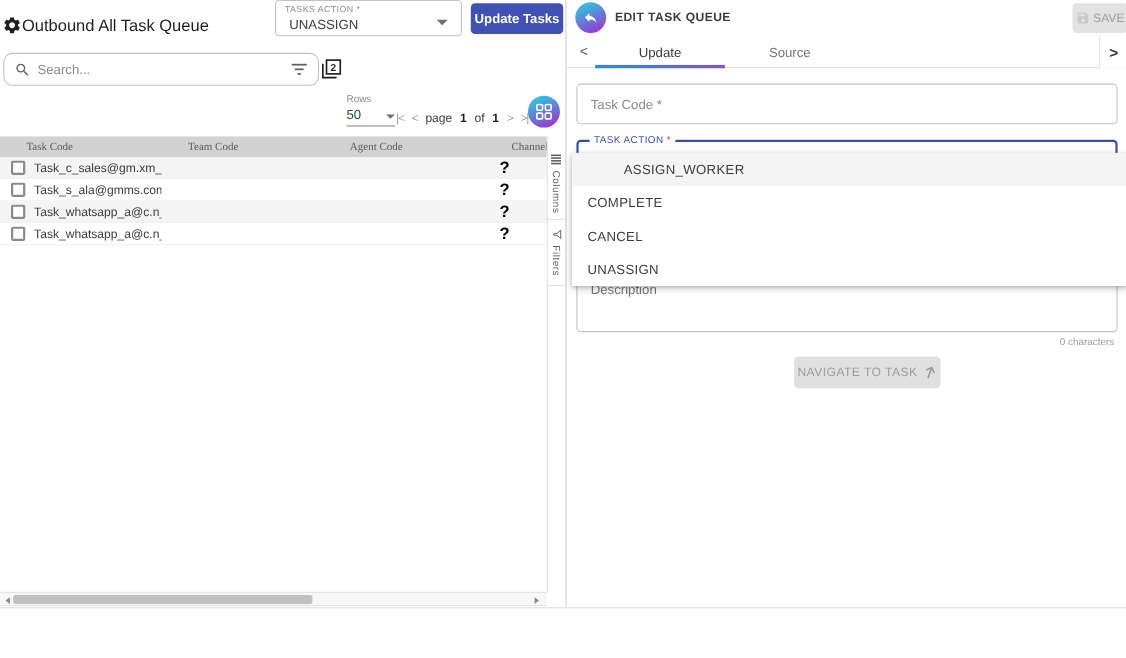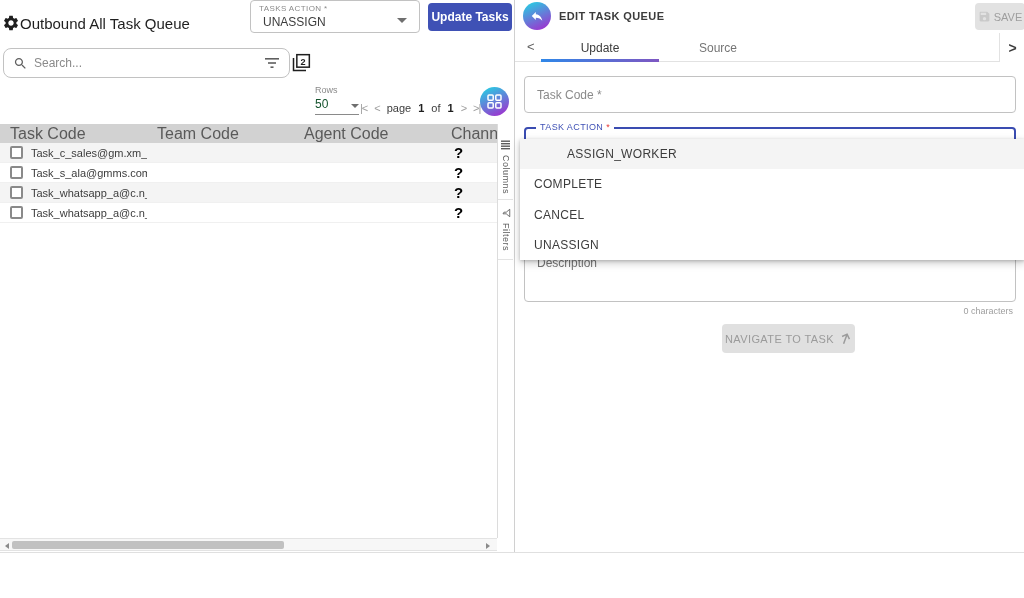--- a/index.html
+++ b/index.html
@@ -46,21 +46,21 @@
   .pagination .pg-text { color:#3c3c3c; letter-spacing:0; }
   .pagination .pg-num { color:#1f1f1f; font-weight:bold; letter-spacing:0; }
 
   .fab { position:absolute; left:480px; top:87px; width:29px; height:29px; border-radius:50%;
     background:linear-gradient(155deg, #2cc7e2 10%, #9c35cf 90%); border:none; cursor:pointer;
     display:flex; align-items:center; justify-content:center; }
 
   .table { position:absolute; left:0; top:124px; width:497px; }
   .t-header { display:grid; grid-template-columns:147px 147px 147px 1fr; height:19px;
     background:#d2d2d2; align-items:center; }
-  .t-header .th { font-size:16px; color:#5a5a5a; padding-left:10px; overflow:hidden; white-space:nowrap; }
+  .t-header .th { font-size:10px; color:#5a5a5a; padding-left:24px; overflow:hidden; white-space:nowrap;font-family:Liberation Serif, serif; }
   .t-row { display:grid; grid-template-columns:147px 147px 147px 1fr; height:20px;
     align-items:center; border-bottom:1px solid #f0f0f0; cursor:pointer; }
   .t-row:nth-child(odd) { background:#fff; }
   .t-row:nth-child(even) { background:#f4f4f4; }
   .cell-task { display:flex; align-items:center; padding-left:10px; overflow:hidden; }
   .cb { appearance:none; -webkit-appearance:none; width:13px; height:13px; border:2px solid #8a8a8a;
     border-radius:2px; background:#fff; margin:0 8px 0 0; cursor:pointer; flex:0 0 auto; }
   .cell-text { font-size:11px; color:#3c3c3c; white-space:nowrap; overflow:hidden; }
   .cell-q { font-size:15px; font-weight:bold; color:#000; padding-left:13px; }
 

